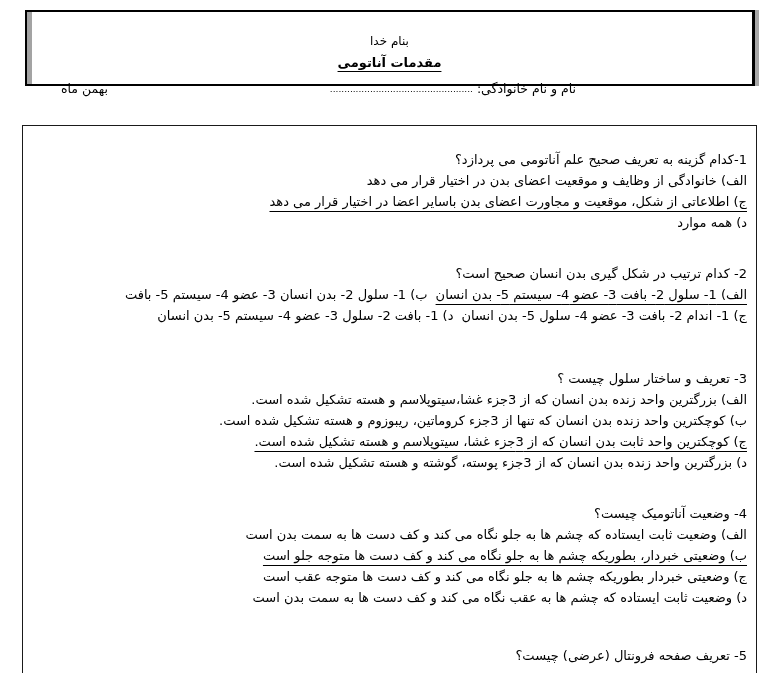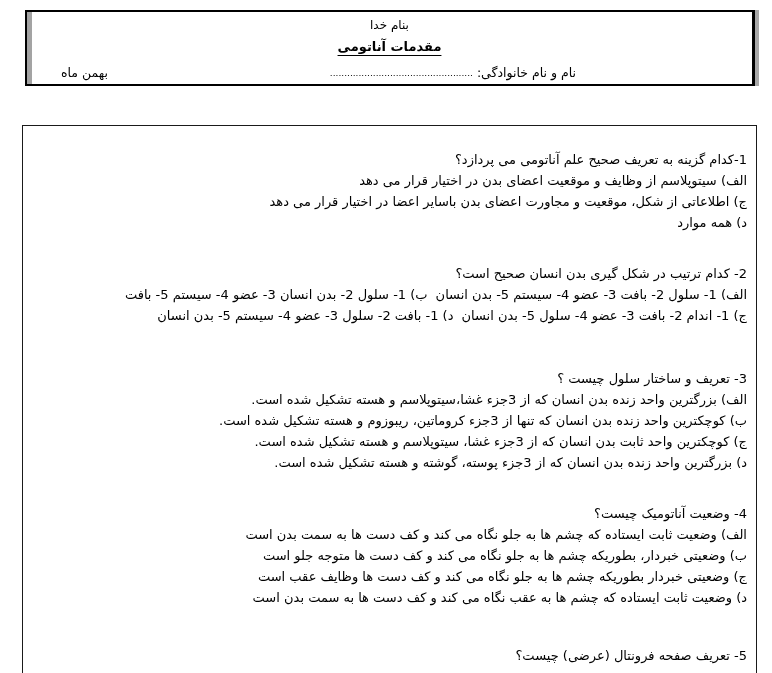--- a/index.html
+++ b/index.html
@@ -20,21 +20,21 @@
   .header-box {
     position: absolute;
     left: 25px; top: 10px;
     width: 730px; height: 76px;
     background: #fff;
     border: 2px solid #000;
     border-right-width: 3px;
     box-shadow: inset 5px 0 0 #a3a3a3, 4px 0 0 0 #a8a8a8;
   }
   .bismillah {
-    margin-top: 5px;
+    margin-top: 21px;
     text-align: center;
     font-size: 12px;
     line-height: 16px;
   }
   .exam-title {
     margin-top: 5px;
     text-align: center;
     font-size: 13px;
     font-weight: bold;
     line-height: 18px;
@@ -70,20 +70,21 @@
     padding: 7px 9px 0 10px;
     font-size: 13px;
     line-height: 21px;
   }
   .question p { margin: 0; }
   .question { margin-top: 30px; }
   .question:first-child { margin-top: 16px; }
   .q3 { margin-top: 42px; }
   .q5 { margin-top: 37px; }
   .underlined {
+    text-decoration: underline;
     text-underline-offset: 5px;
     text-decoration-thickness: 1px;
     text-align: right;
   }
   .q-cols {
     display: flex;
     gap: 8px;
   }
   .q-cols .col-right {
     flex: 0 0 auto;
@@ -106,21 +107,21 @@
       <span class="dots">..................................................</span>
     </span>
     <span>بهمن ماه</span>
   </div>
 </div>
 
 <div class="exam-box">
 
   <section class="question q1">
     <p>1-کدام گزینه به تعریف صحیح علم آناتومی می پردازد؟</p>
-    <p>الف) سیتوپلاسم از وظایف و موقعیت اعضای بدن در اختیار قرار می دهد</p>
+    <p>الف) خانوادگی از وظایف و موقعیت اعضای بدن در اختیار قرار می دهد</p>
     <p class="underlined">ج) اطلاعاتی از شکل، موقعیت و مجاورت اعضای بدن باسایر اعضا در اختیار قرار می دهد</p>
     <p>د) همه موارد</p>
   </section>
 
   <section class="question q2">
     <p>2- کدام ترتیب در شکل گیری بدن انسان صحیح  است؟</p>
     <div class="q-cols">
       <span class="col-right underlined">الف) 1- سلول 2- بافت 3- عضو 4- سیستم 5- بدن انسان</span>
       <span class="col-left">ب) 1- سلول 2- بدن انسان 3- عضو 4- سیستم 5- بافت</span>
     </div>
@@ -135,21 +136,21 @@
     <p>الف) بزرگترین واحد زنده بدن انسان که از 3جزء غشا،سیتوپلاسم و هسته تشکیل شده است.</p>
     <p>ب) کوچکترین واحد زنده بدن انسان که تنها از 3جزء کروماتین، ریبوزوم و هسته تشکیل شده است.</p>
     <p class="underlined">ج) کوچکترین واحد ثابت بدن انسان که از 3جزء غشا، سیتوپلاسم و هسته تشکیل شده است.</p>
     <p>د)  بزرگترین واحد زنده بدن انسان که از 3جزء پوسته، گوشته  و هسته تشکیل شده است.</p>
   </section>
 
   <section class="question q4">
     <p>4- وضعیت آناتومیک چیست؟</p>
     <p>الف) وضعیت ثابت ایستاده که چشم ها به جلو نگاه می کند و کف دست ها به سمت بدن است</p>
     <p class="underlined">ب) وضعیتی خبردار، بطوریکه چشم ها به جلو نگاه می کند و کف دست ها متوجه جلو است</p>
-    <p>ج) وضعیتی خبردار بطوریکه چشم ها به جلو نگاه می کند و کف دست ها وظایف عقب است</p>
+    <p>ج) وضعیتی خبردار بطوریکه چشم ها به جلو نگاه می کند و کف دست ها متوجه عقب است</p>
     <p>د) وضعیت ثابت ایستاده که چشم ها به عقب نگاه می کند و کف دست ها به سمت بدن است</p>
   </section>
 
   <section class="question q5">
     <p>5- تعریف صفحه فرونتال (عرضی) چیست؟</p>
   </section>
 
 </div>
 
 </body></html>

